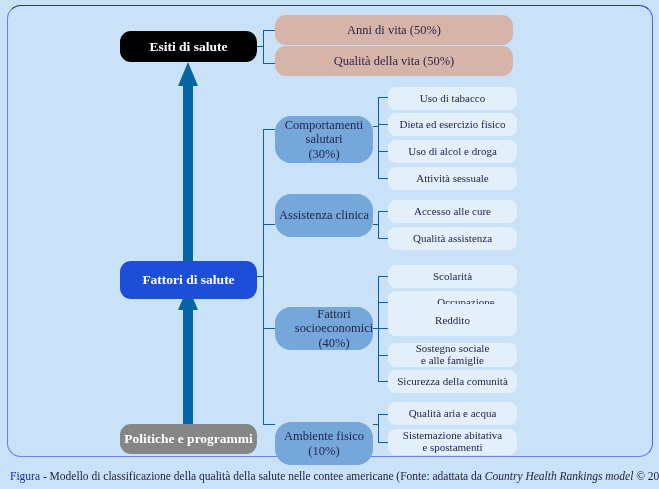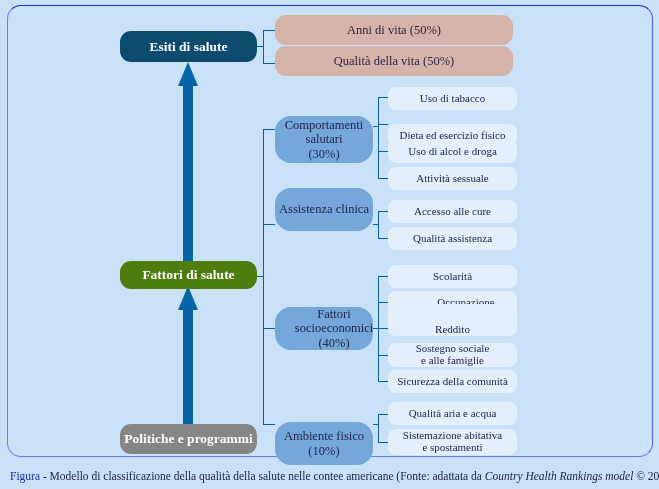--- a/index.html
+++ b/index.html
@@ -21,22 +21,22 @@
     box-sizing: border-box;
   }
   .box {
     position: absolute; box-sizing: border-box;
     display: flex; align-items: center; justify-content: center;
     text-align: center; line-height: 1.15;
   }
   .main {
     border-radius: 11px; color: #ffffff; font-weight: bold; font-size: 13.5px;
   }
-  .outcome-main { left: 120px; top: 31px; width: 137px; height: 31px; background: #0c4a6e; }
-  .factor-main  { left: 120px; top: 261px; width: 137px; height: 28px; background: #4d7c0f; }
+  .outcome-main { left: 120px; top: 31px; width: 137px; height: 31px; background: #000000; }
+  .factor-main  { left: 120px; top: 261px; width: 137px; height: 38px; background: #1d4ed8; }
   .policy-main  { left: 120px; top: 424px; width: 137px; height: 30px; background: #868686; }
 
   .outcome-item {
     left: 275px; width: 238px; height: 30px;
     background: #d6b4a9; border-radius: 11px;
     font-size: 12.5px; color: #2d2645;
   }
   .cat {
     left: 275px; width: 98px;
     background: #75a7db; border-radius: 16px;
@@ -110,31 +110,31 @@
 </div>
 <div class="line" style="left:373px;top:126px;width:6px;height:1px;"></div>
 <div class="line" style="left:378px;top:97px;width:1px;height:82px;"></div>
 <div class="line" style="left:378px;top:97px;width:10px;height:1px;"></div>
 <div class="line" style="left:378px;top:124px;width:10px;height:1px;"></div>
 <div class="line" style="left:378px;top:151px;width:10px;height:1px;"></div>
 <div class="line" style="left:378px;top:178px;width:10px;height:1px;"></div>
 <div class="box sub" style="top:87px;height:23px;">
     <span>Uso di tabacco</span>
   </div>
-<div class="box sub" style="top:124px;height:23px;">
+<div class="box sub" style="top:113px;height:23px;">
     <span>Dieta ed esercizio fisico</span>
   </div>
 <div class="box sub" style="top:140px;height:23px;">
     <span>Uso di alcol e droga</span>
   </div>
 <div class="box sub" style="top:167px;height:23px;">
     <span>Attività sessuale</span>
   </div>
 
-<div class="box cat" style="top:188px;height:43px;">
+<div class="box cat" style="top:194px;height:43px;">
   <div>
     <div>Assistenza clinica</div>
   </div>
 </div>
 <div class="line" style="left:373px;top:224px;width:6px;height:1px;"></div>
 <div class="line" style="left:378px;top:211px;width:1px;height:28px;"></div>
 <div class="line" style="left:378px;top:211px;width:10px;height:1px;"></div>
 <div class="line" style="left:378px;top:238px;width:10px;height:1px;"></div>
 <div class="box sub" style="top:200px;height:23px;">
     <span>Accesso alle cure</span>
@@ -156,21 +156,21 @@
 <div class="line" style="left:378px;top:302px;width:10px;height:1px;"></div>
 <div class="line" style="left:378px;top:328px;width:10px;height:1px;"></div>
 <div class="line" style="left:378px;top:355px;width:10px;height:1px;"></div>
 <div class="line" style="left:378px;top:381px;width:10px;height:1px;"></div>
 <div class="box sub" style="top:265px;height:23px;">
     <span>Scolarità</span>
   </div>
 <div class="box sub" style="top:291px;height:23px;padding-left:27px;">
     <span>Occupazione</span>
   </div>
-<div class="box sub" style="top:304px;height:32px;align-items:flex-end;">
+<div class="box sub" style="top:304px;height:32px;">
     <span>Reddito</span>
   </div>
 <div class="box sub" style="top:343px;height:24px;">
   <div style="line-height:1.05;">
     <div>Sostegno sociale</div>
     <div>e alle famiglie</div>
   </div>
 </div>
 <div class="box sub" style="top:370px;height:23px;">
     <span>Sicurezza della comunità</span>

